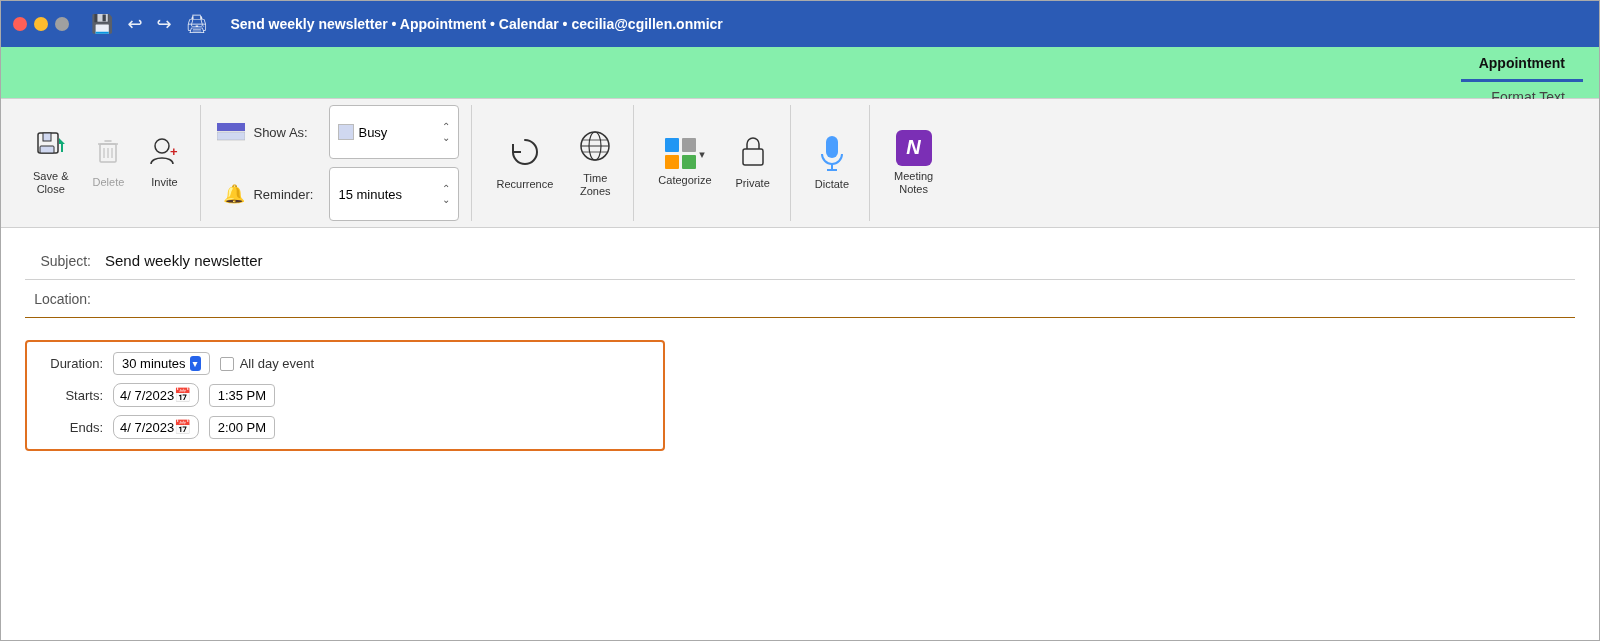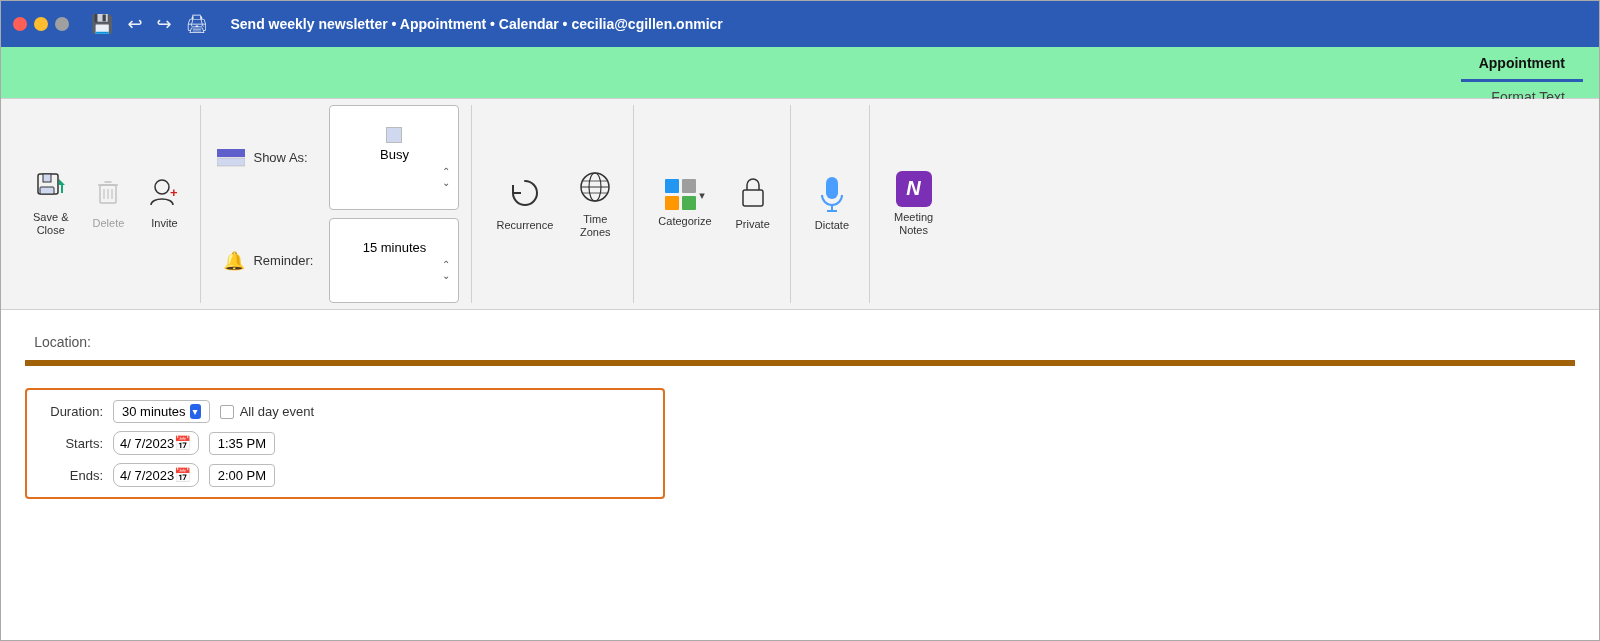--- a/index.html
+++ b/index.html
@@ -148,26 +148,25 @@
       color: #333;
       min-width: 68px;
       font-weight: 500;
     }
     .ribbon-select {
       display: flex;
       align-items: center;
       gap: 4px;
       border: 1px solid #bbb;
       border-radius: 4px;
-      padding: 21px 8px;
+      padding: 15px 8px;
       background: white;
       font-size: 13px;
       min-width: 130px;
       cursor: pointer;
-      flex-direction: column;
     }
     .ribbon-select .color-box {
       width: 16px;
       height: 16px;
       border: 1px solid #bbb;
       background: #d0d8f0;
     }
     .ribbon-select .chevrons {
       margin-left: auto;
       font-size: 10px;
@@ -314,21 +313,21 @@
       padding-right: 14px;
     }
     .subject-value {
       font-size: 15px;
       color: #111;
       flex: 1;
     }
     .location-row {
       display: flex;
       align-items: center;
-      border-bottom: 6px solid #a16207;
+      border-bottom: 1px solid #a16207;
       padding: 10px 0;
       min-height: 38px;
     }
     .location-label {
       font-size: 14px;
       color: #555;
       width: 80px;
       text-align: right;
       padding-right: 14px;
     }
@@ -488,20 +487,24 @@
           <span>N</span>
         </div>
         <span class="label">Meeting<br>Notes</span>
       </div>
     </div>
 
   </div>
 
   <div class="content-wrapper">
 
+    <div class="subject-row">
+      <span class="subject-label">Subject:</span>
+      <input class="subject-value" type="text" style="border: none; outline: none; font-size: 15px; flex: 1 1 0%;" value="Send weekly newsletter">
+    </div>
 
     <div class="location-row">
       <span class="location-label">Location:</span>
       <input type="text" style="border: none; outline: none; font-size: 14px; flex: 1 1 0%;">
     </div>
 
     <div style="margin-top:12px;">
       <div class="datetime-section">
 
         

